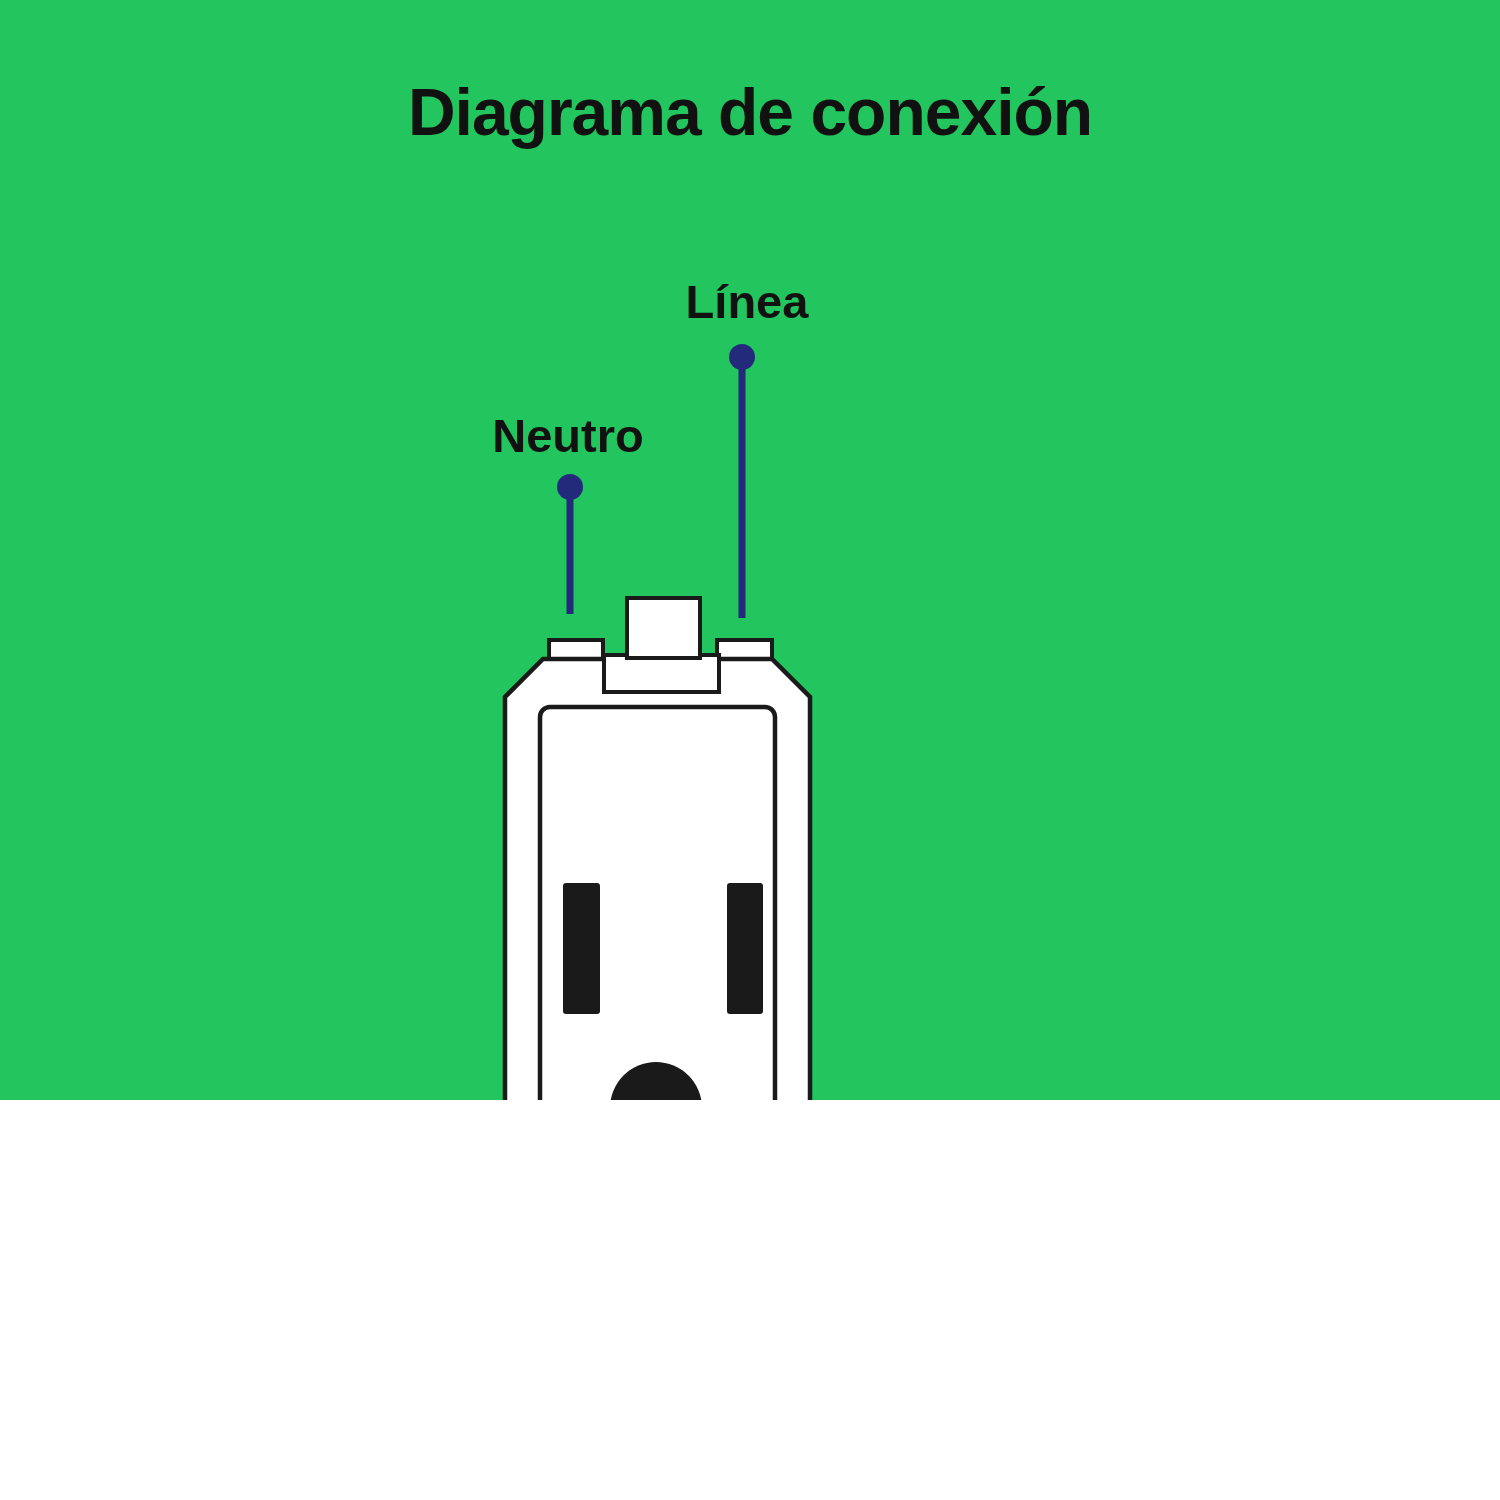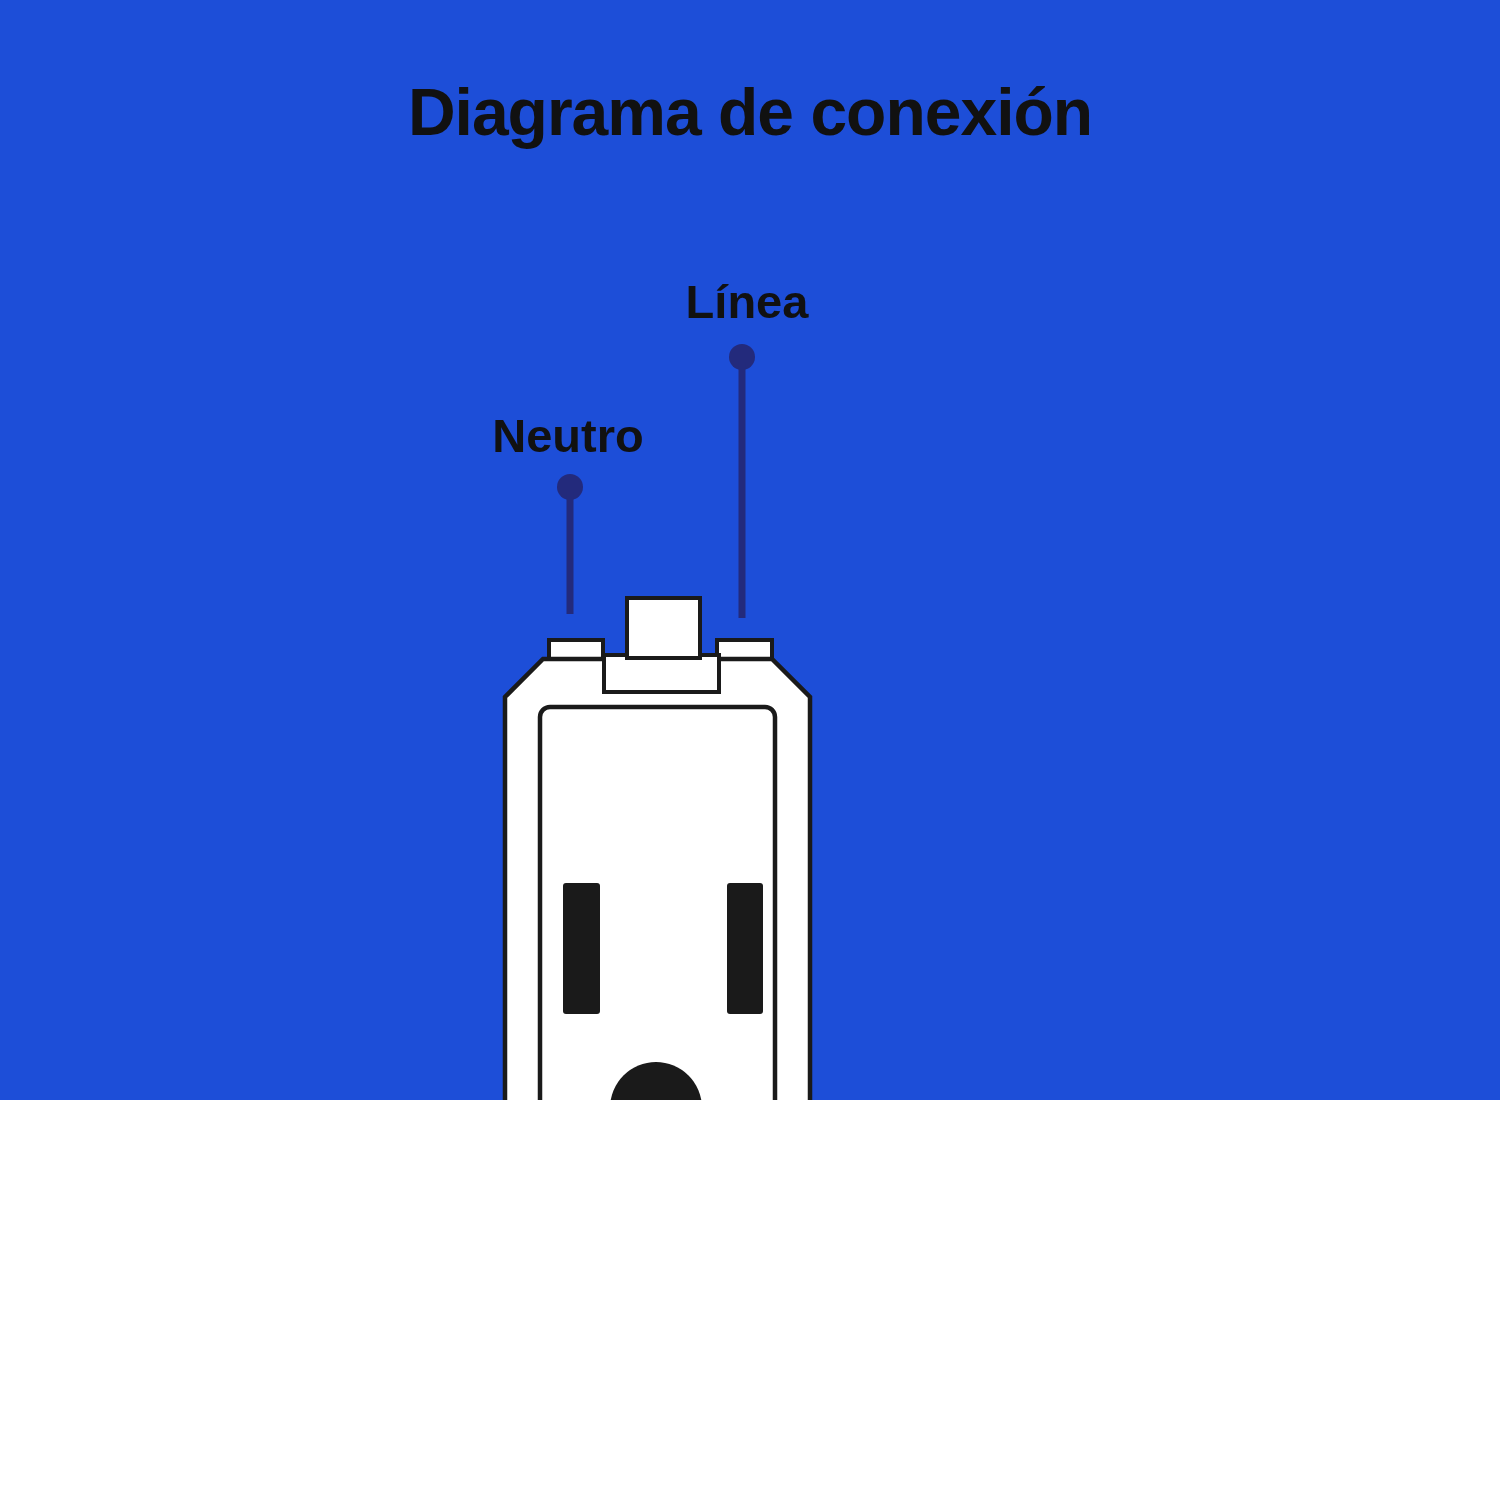--- a/index.html
+++ b/index.html
@@ -5,21 +5,21 @@
   html, body {
     margin: 0;
     padding: 0;
     background: #ffffff;
     font-family: "Liberation Sans", sans-serif;
   }
   .canvas {
     position: relative;
     width: 1500px;
     height: 1100px;
-    background: #1d4ed8;
+    background: #22c55e;
     overflow: hidden;
   }
   svg { display: block; }
   .title-text {
     font-family: "Liberation Sans", sans-serif;
     font-weight: 700;
     font-size: 66px;
     fill: #111111;
     letter-spacing: -1px;
   }

